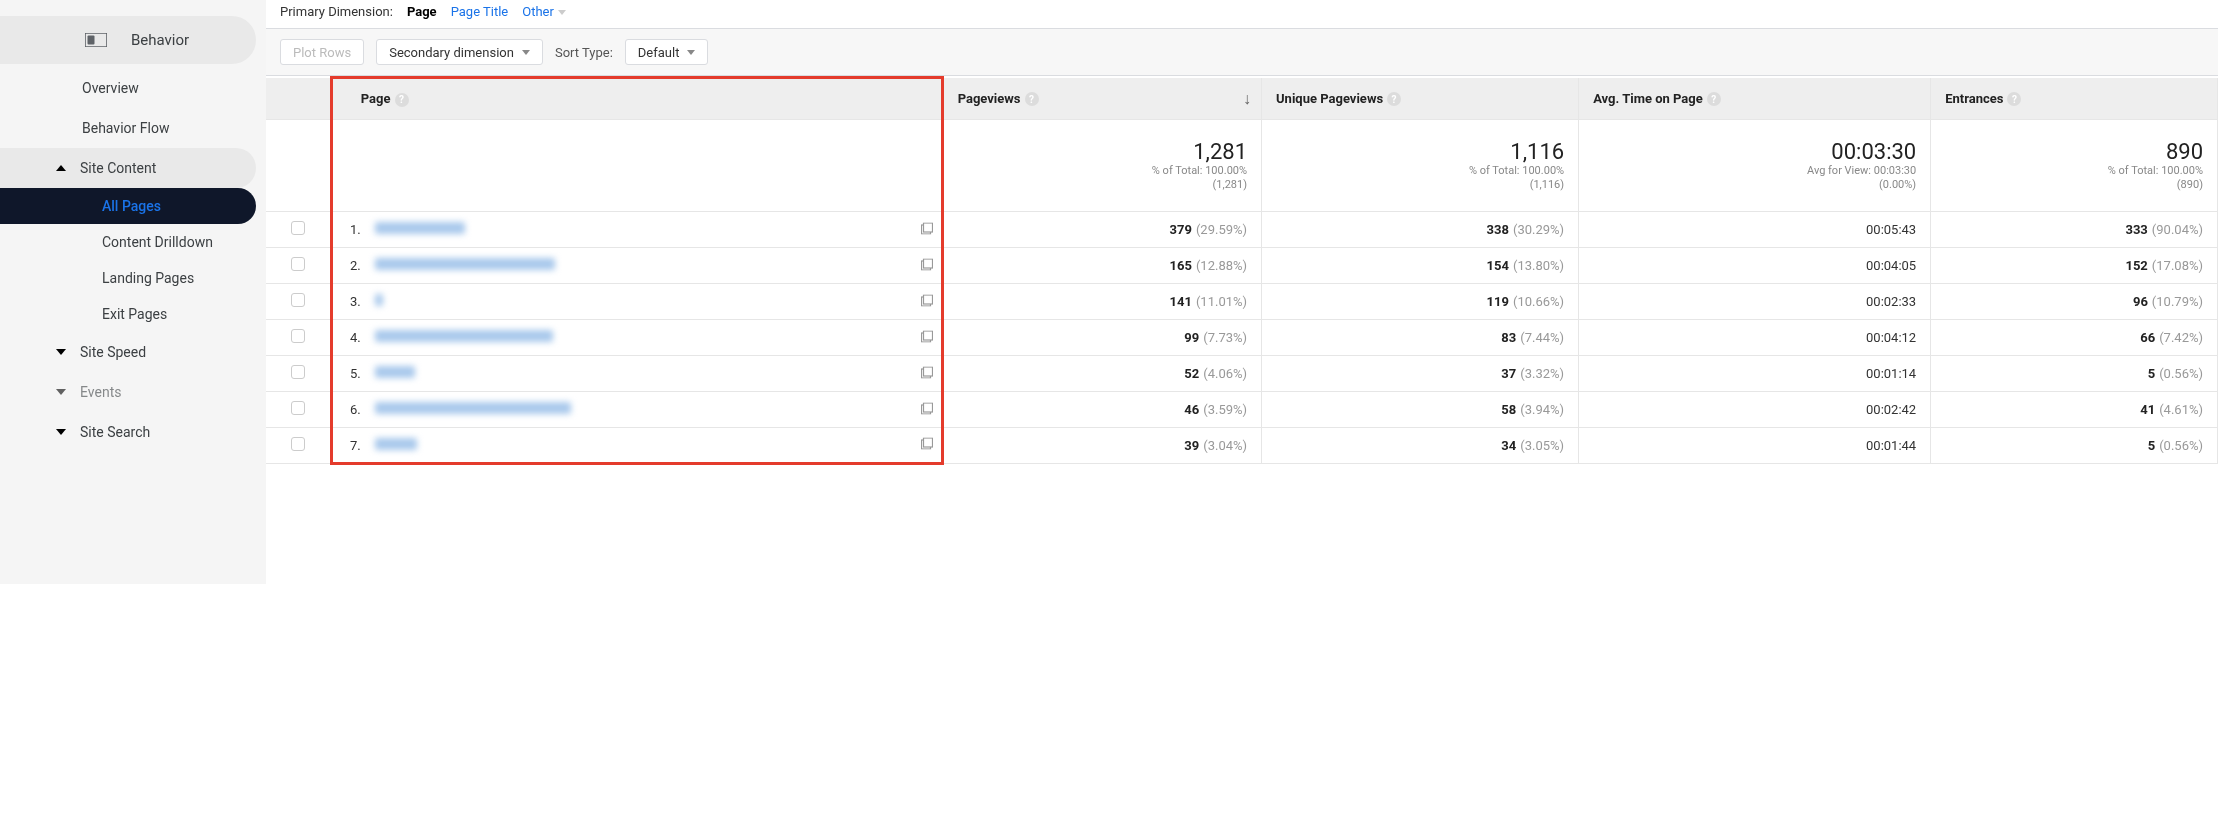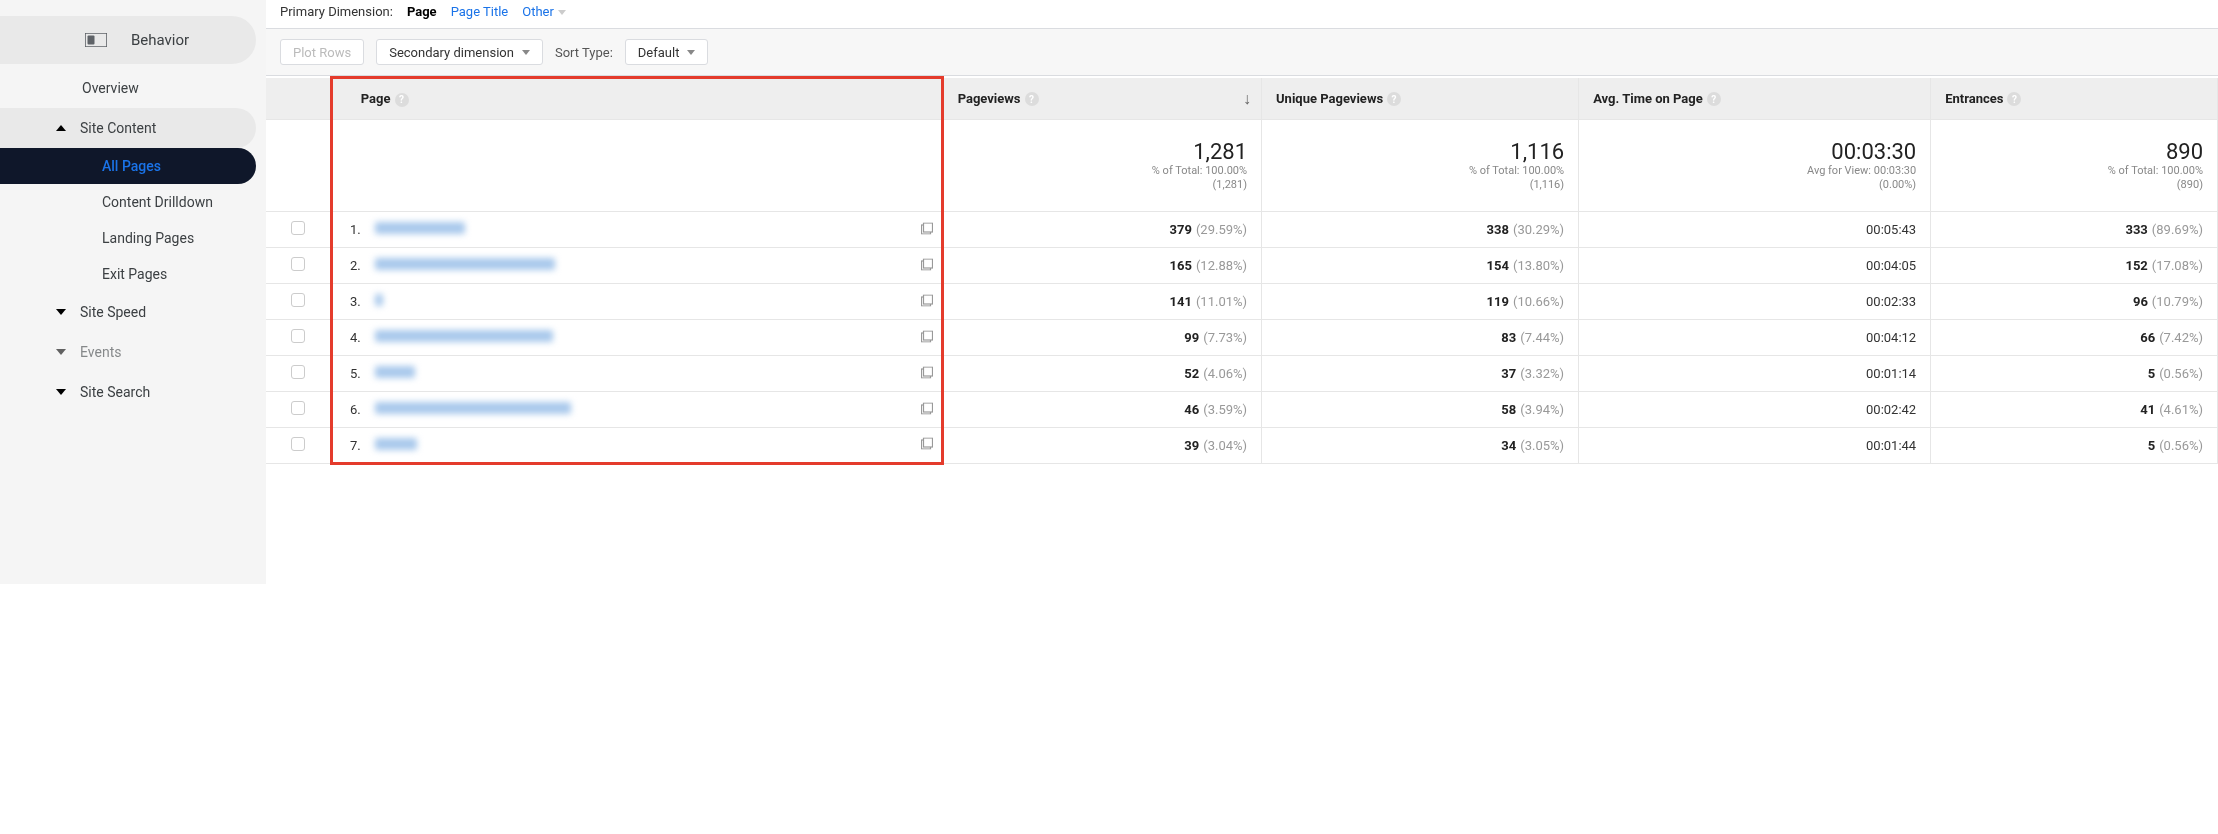--- a/index.html
+++ b/index.html
@@ -241,20 +241,23 @@
     <span class="ic">
       <svg viewBox="0 0 22 14">
           <rect x="0" y="0" width="22" height="14" rx="1" fill="none" stroke="#5f6368" stroke-width="1.6"></rect>
           <rect x="2.5" y="2.5" width="7" height="9" rx="1" fill="#5f6368"></rect>
         </svg>
     </span>
     <span>Behavior</span>
   </div>
   <div class="nav-sub">
       <span>Overview</span>
+    </div>
+  <div class="nav-sub">
+      <span>Behavior Flow</span>
     </div>
 
   <div class="nav-sub group open">
     <span class="caret-left caret-up"></span>
     <span>Site Content</span>
   </div>
   <div class="nav-sub2 active">
       <span>All Pages</span>
     </div>
   <div class="nav-sub2">
@@ -355,21 +358,21 @@
         </tr>
       <tr class="data">
             <td class="chk" style="border-right:3px solid #e43b2c;"><input type="checkbox" style=""></td>
             <td class="page-col" style="border-right:3px solid #e43b2c;"><span class="rank">1.</span><span class="link-blur" style="width:90px"></span><span class="popout"><svg viewBox="0 0 12 12">
                   <rect x="0.5" y="2.5" width="9" height="9" fill="none" stroke="#999" stroke-width="1.2"></rect>
                   <rect x="2.5" y="0.5" width="9" height="9" fill="#fff" stroke="#999" stroke-width="1.2"></rect>
                 </svg></span></td>
             <td class="metric col-pv"><span class="v">379</span><span class="p">(29.59%)</span></td>
             <td class="metric col-upv"><span class="v">338</span><span class="p">(30.29%)</span></td>
             <td class="metric col-atop"><span>00:05:43</span></td>
-            <td class="metric col-ent"><span class="v">333</span><span class="p">(89.69%)</span></td>
+            <td class="metric col-ent"><span class="v">333</span><span class="p">(90.04%)</span></td>
           </tr>
           <tr class="data">
             <td class="chk" style="border-right:3px solid #e43b2c;"><input type="checkbox" style=""></td>
             <td class="page-col" style="border-right:3px solid #e43b2c;"><span class="rank">2.</span><span class="link-blur" style="width:180px"></span><span class="popout"><svg viewBox="0 0 12 12">
                   <rect x="0.5" y="2.5" width="9" height="9" fill="none" stroke="#999" stroke-width="1.2"></rect>
                   <rect x="2.5" y="0.5" width="9" height="9" fill="#fff" stroke="#999" stroke-width="1.2"></rect>
                 </svg></span></td>
             <td class="metric col-pv"><span class="v">165</span><span class="p">(12.88%)</span></td>
             <td class="metric col-upv"><span class="v">154</span><span class="p">(13.80%)</span></td>
             <td class="metric col-atop"><span>00:04:05</span></td>

